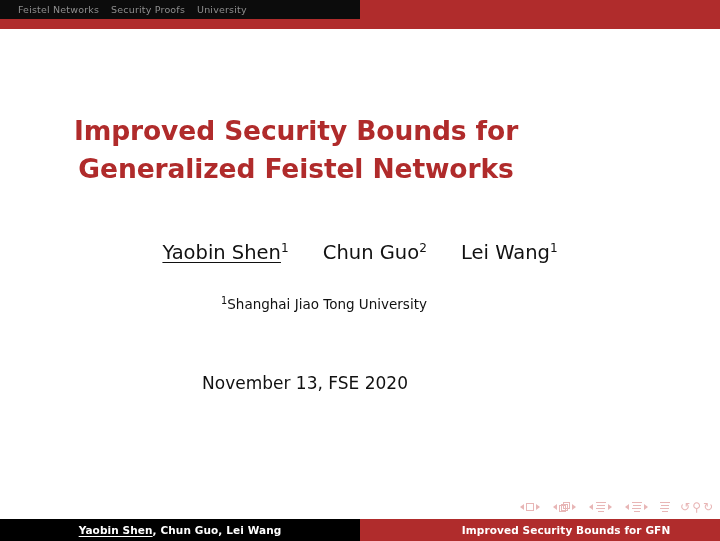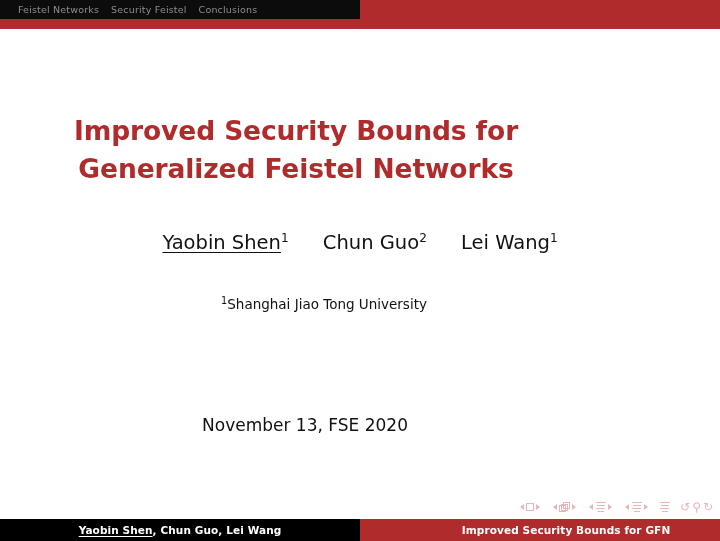--- a/index.html
+++ b/index.html
@@ -67,21 +67,21 @@
     line-height: 38px;
     letter-spacing: -0.1px;
     margin: 0 auto;
     max-width: 580px;
   }
 
   
   .authors {
     position: absolute;
     left: 0;
-    top: 229px;
+    top: 239px;
     width: 720px;
     text-align: center;
     color: #111111;
     font-size: 19.5px;
     line-height: 28px;
     white-space: nowrap;
   }
   .author {
     display: inline-block;
     margin: 0 14px;
@@ -116,21 +116,20 @@
   
   .date {
     position: absolute;
     left: 0;
     top: 371px;
     width: 610px;
     text-align: center;
     color: #111111;
     font-size: 17px;
     line-height: 24px;
-    margin-top: 42px;
   }
 
   
   .navsyms {
     position: absolute;
     right: 6px;
     top: 499px;
     height: 16px;
     display: flex;
     align-items: center;
@@ -238,22 +237,22 @@
 </style>
 </head>
 <body>
 
 <div class="slide">
 
   <div class="headbar">
     <div class="headbar-dark">
       <div class="headbar-items">
         <span class="headbar-item">Feistel Networks</span>
-        <span class="headbar-item">Security Feistel</span>
-        <span class="headbar-item">Conclusions</span>
+        <span class="headbar-item">Security Proofs</span>
+        <span class="headbar-item">University</span>
       </div>
     </div>
   </div>
 
   <div class="titleblock">
     <h1 class="title">Improved Security Bounds for Generalized Feistel Networks</h1>
   </div>
 
   <div class="authors">
     <span class="author"><span class="author-speaker">Yaobin Shen</span><sup>1</sup></span>

